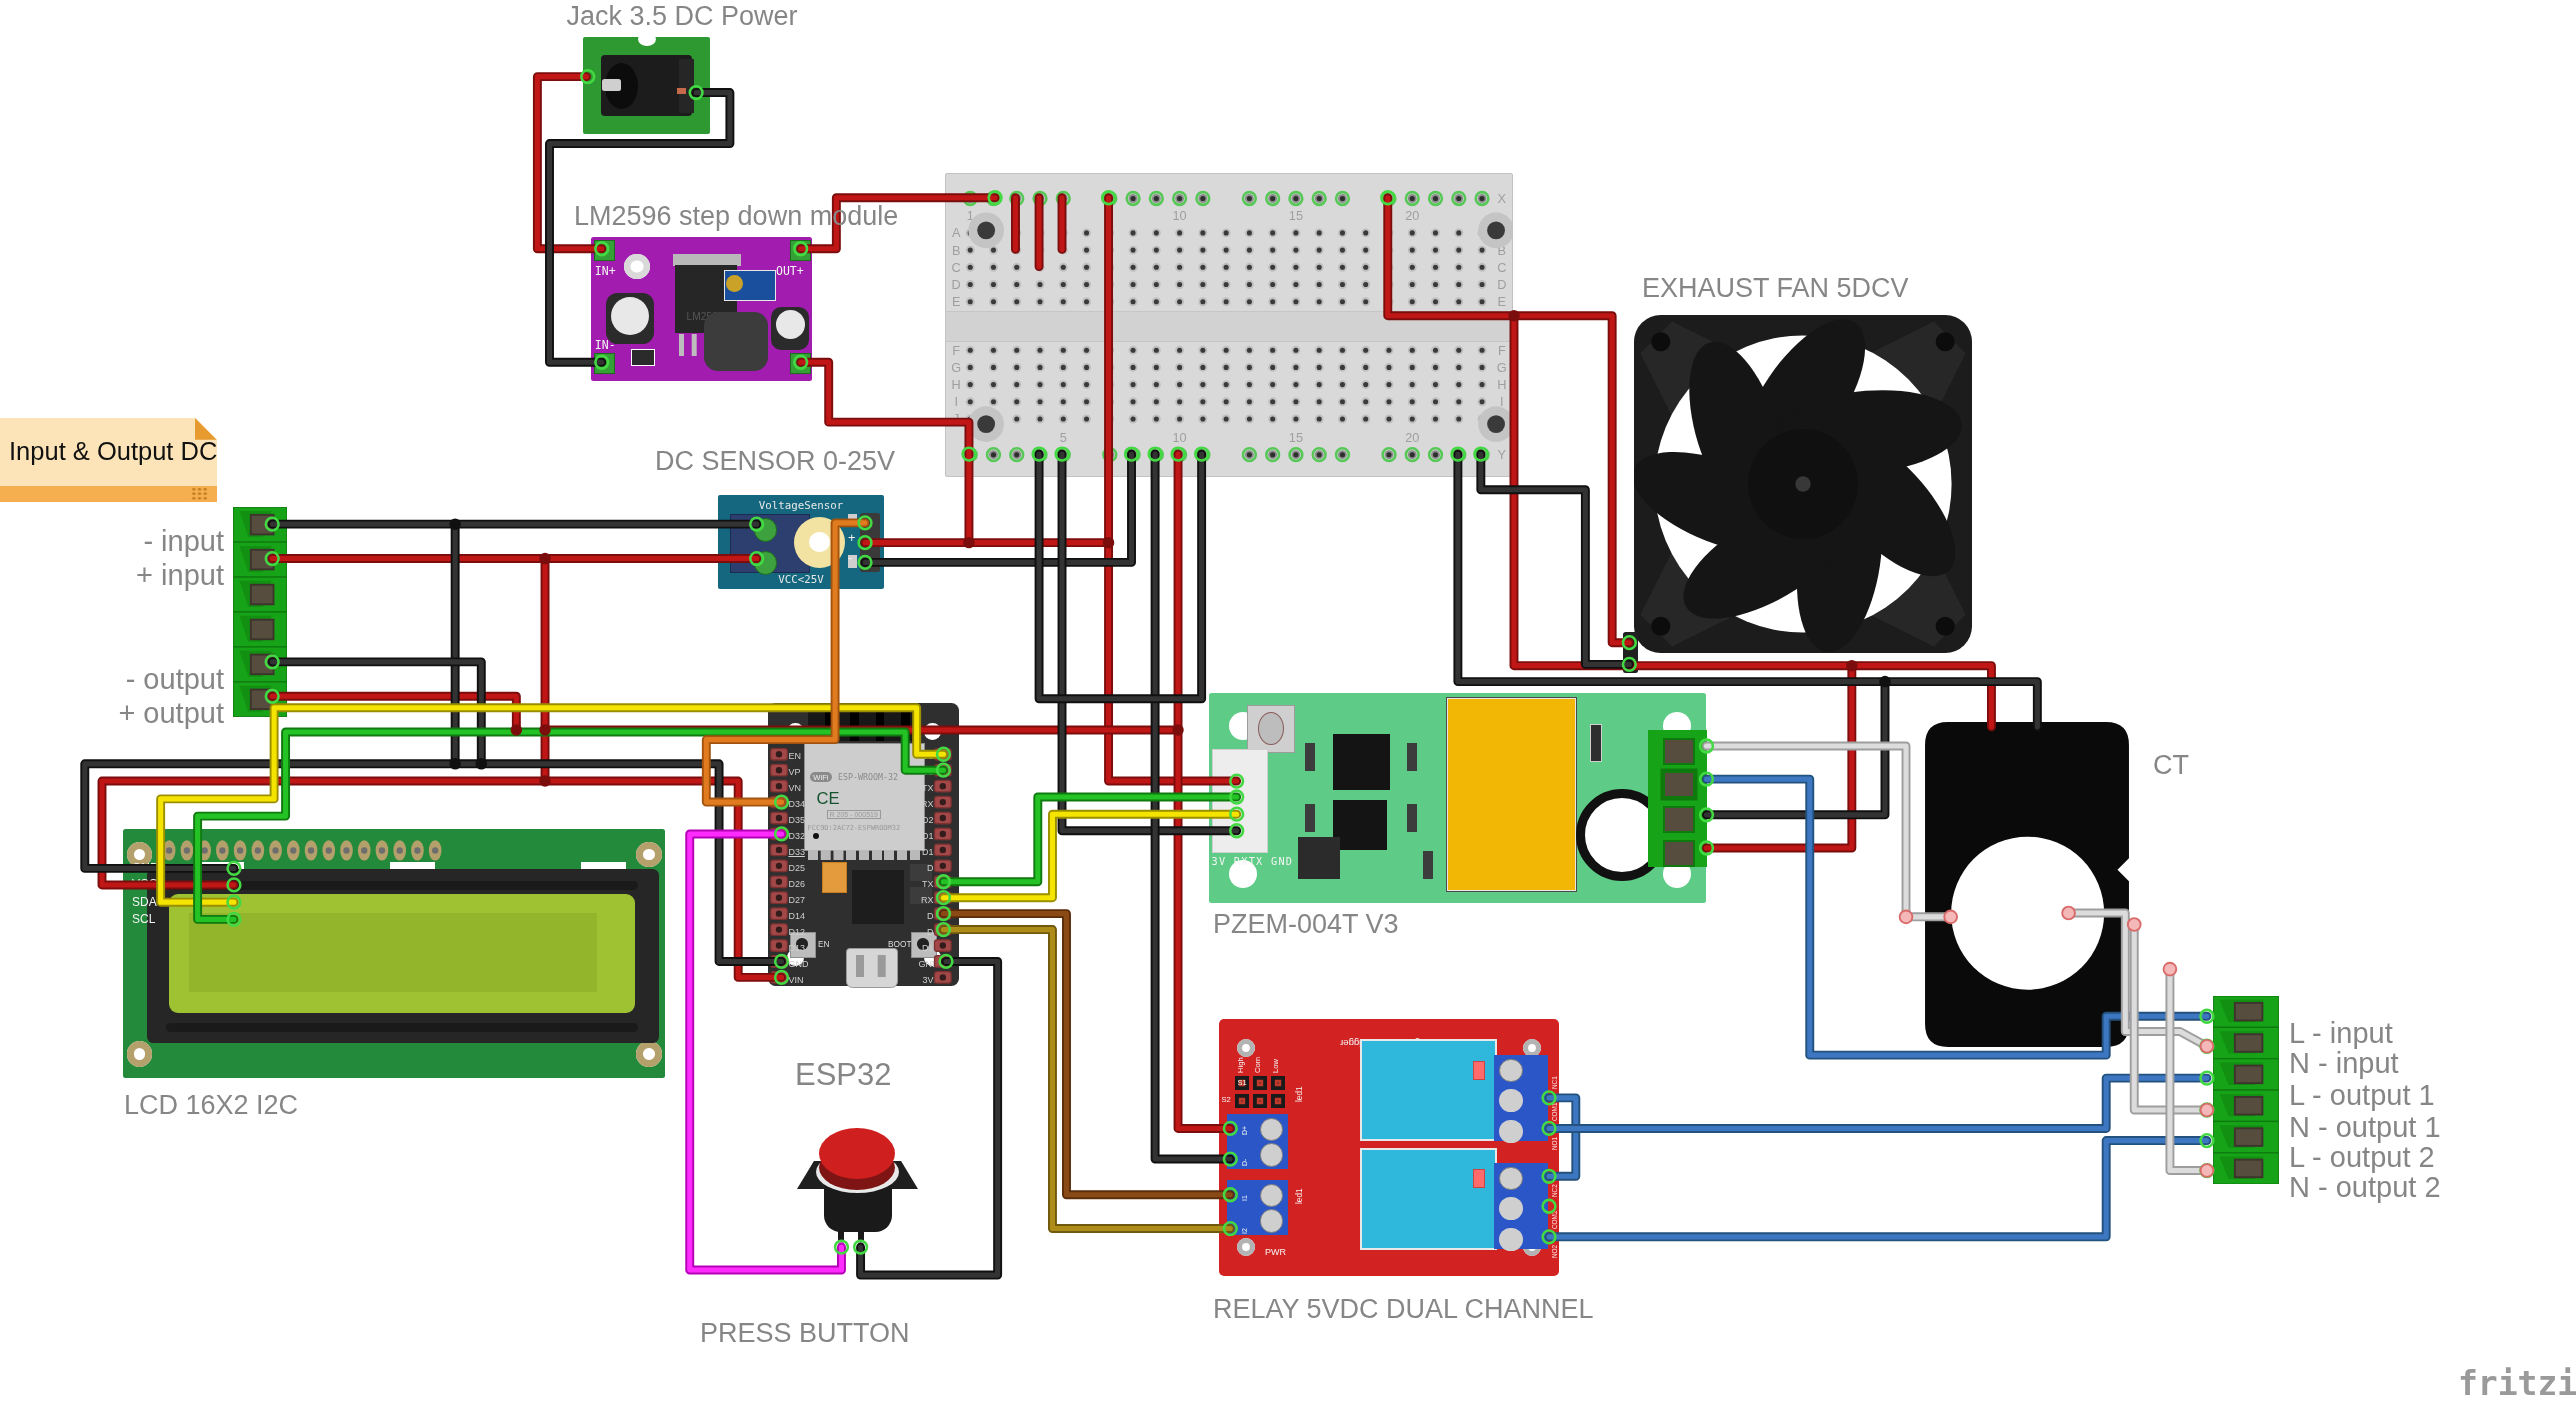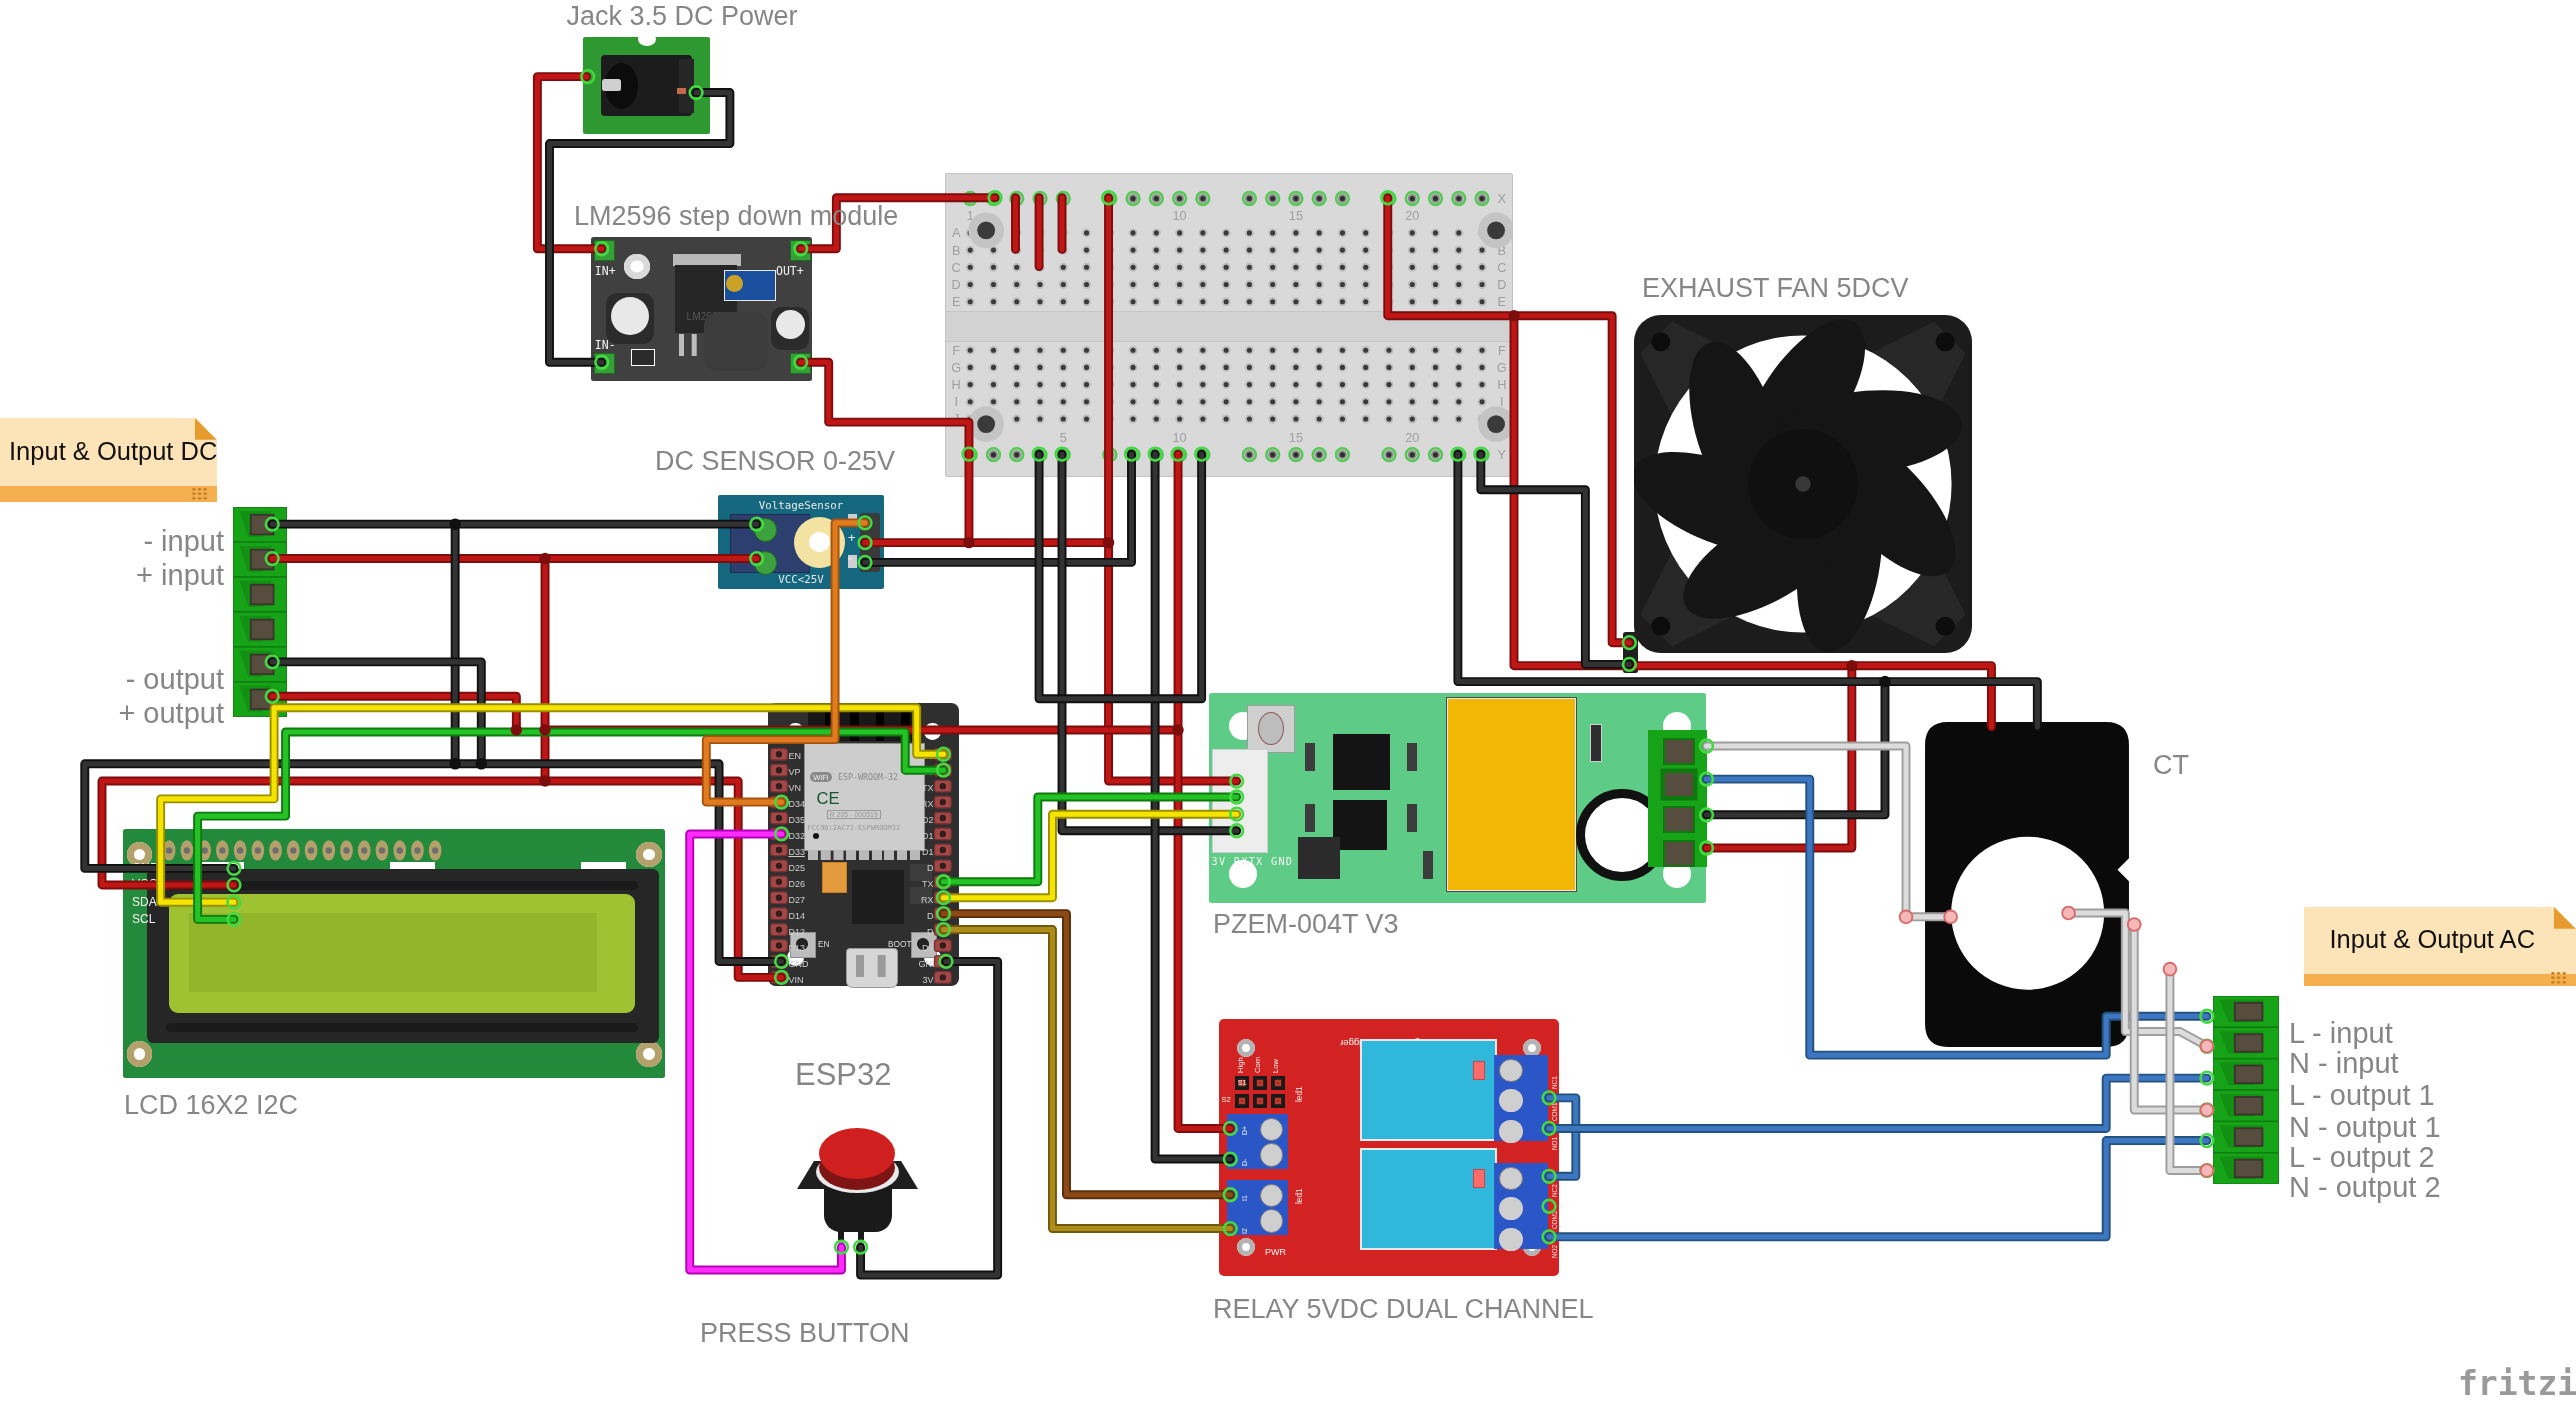--- a/index.html
+++ b/index.html
@@ -40,27 +40,20 @@
   <div class="lbl" style="left:2153px;top:750px;">CT</div>
   <div class="lbl" style="left:2458px;top:1364px;font-family:'DejaVu Sans Mono',monospace;font-weight:bold;font-size:33px;color:#9a9a9a;">fritzing</div>
 
   <div class="callout" style="left:0;top:418px;width:217px;height:84px;">
     <div class="body" style="height:68px;"></div>
     <div class="fold" style="left:195px;"></div>
     <div class="strip" style="top:68px;height:16px;"></div>
     <div class="dots" style="left:191px;top:69px;"></div>
     <div class="txt" style="left:9px;top:19px;">Input &amp; Output DC</div>
   </div>
-  <div class="callout" style="left:2304px;top:907px;width:272px;height:79px;">
-    <div class="body" style="height:67px;"></div>
-    <div class="fold" style="left:250px;"></div>
-    <div class="strip" style="top:67px;height:12px;"></div>
-    <div class="dots" style="left:246px;top:64px;"></div>
-    <div class="txt" style="left:25.5px;top:18px;">Input &amp; Output AC</div>
-  </div>
 
   <div class="term-lbl" style="left:38px;top:510px;width:186px;text-align:right;">- input</div>
   <div class="term-lbl" style="left:38px;top:544px;width:186px;text-align:right;">+ input</div>
   <div class="term-lbl" style="left:38px;top:648px;width:186px;text-align:right;">- output</div>
   <div class="term-lbl" style="left:38px;top:682px;width:186px;text-align:right;">+ output</div>
 
   <div class="term-lbl" style="left:2289px;top:1002px;">L - input</div>
   <div class="term-lbl" style="left:2289px;top:1032px;">N - input</div>
   <div class="term-lbl" style="left:2289px;top:1064px;">L - output 1</div>
   <div class="term-lbl" style="left:2289px;top:1096px;">N - output 1</div>
@@ -69,21 +62,21 @@
 
   <div class="comp" style="left:583px;top:37px;width:127px;height:97px;background:#2f9931;border-radius:1.9px;">
     <div style="position:absolute;left:55px;top:-5.1px;width:18px;height:14px;background:#fff;border-radius:50%;"></div>
     <div style="position:absolute;left:18px;top:18px;width:91px;height:61px;background:#1c1c1c;border-radius:3.8px;"></div>
     <div style="position:absolute;left:21.7px;top:25.5px;width:33px;height:46px;background:#0c0c0c;border-radius:50%;"></div>
     <div style="position:absolute;left:19px;top:42px;width:19px;height:11.5px;background:#cfcfcf;border-radius:2.5px;"></div>
     <div style="position:absolute;left:96px;top:21.7px;width:15.3px;height:54px;background:#262626;"></div>
     <div style="position:absolute;left:94px;top:51px;width:9px;height:6.4px;background:#c46a4a;"></div>
   </div>
 
-  <div class="comp" style="left:591px;top:237px;width:221px;height:144px;background:#404040;border-radius:2.5px;">
+  <div class="comp" style="left:591px;top:237px;width:221px;height:144px;background:#a21caf;border-radius:2.5px;">
     <div style="position:absolute;left:2.5px;top:2.5px;width:19px;height:19px;background:#35a035;border:1.9px solid #1d6b1d;"></div>
     <div style="position:absolute;left:2.5px;top:116px;width:19px;height:19px;background:#35a035;border:1.9px solid #1d6b1d;"></div>
     <div style="position:absolute;left:199px;top:2.5px;width:19px;height:19px;background:#35a035;border:1.9px solid #1d6b1d;"></div>
     <div style="position:absolute;left:199px;top:116px;width:19px;height:19px;background:#35a035;border:1.9px solid #1d6b1d;"></div>
     <div class="tiny" style="left:3.8px;top:27px;font-size:11.5px;font-family:'DejaVu Sans Mono',monospace;">IN+</div>
     <div class="tiny" style="left:3.8px;top:101px;font-size:11.5px;font-family:'DejaVu Sans Mono',monospace;">IN-</div>
     <div class="tiny" style="left:185px;top:27px;font-size:11.5px;font-family:'DejaVu Sans Mono',monospace;">OUT+</div>
     <div class="tiny" style="left:185px;top:101px;font-size:11.5px;font-family:'DejaVu Sans Mono',monospace;">OUT-</div>
     <div style="position:absolute;left:33px;top:16.6px;width:25.5px;height:25.5px;border-radius:50%;background:#fff;box-shadow:inset 0 0 0 6.4px #d9d9d9;"></div>
     <div style="position:absolute;left:82px;top:16.6px;width:68px;height:12.7px;background:#b9b9b9;"></div>

